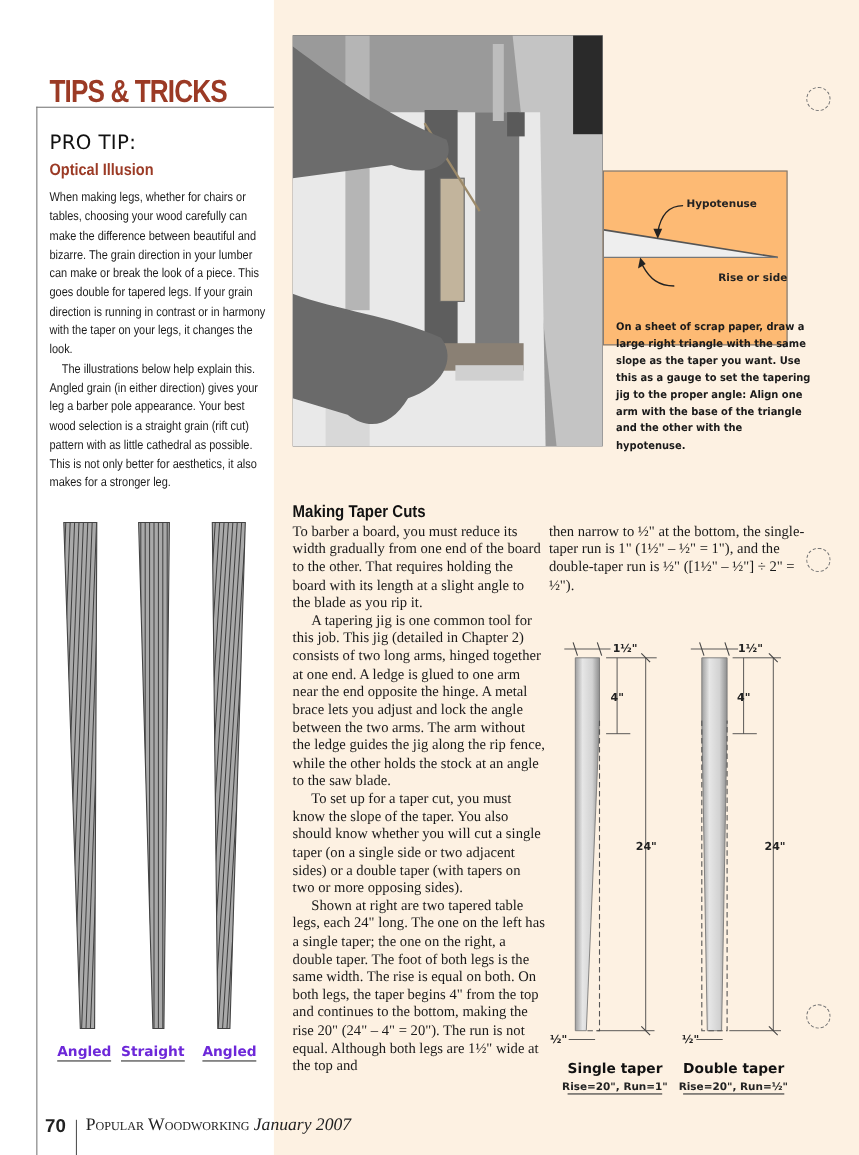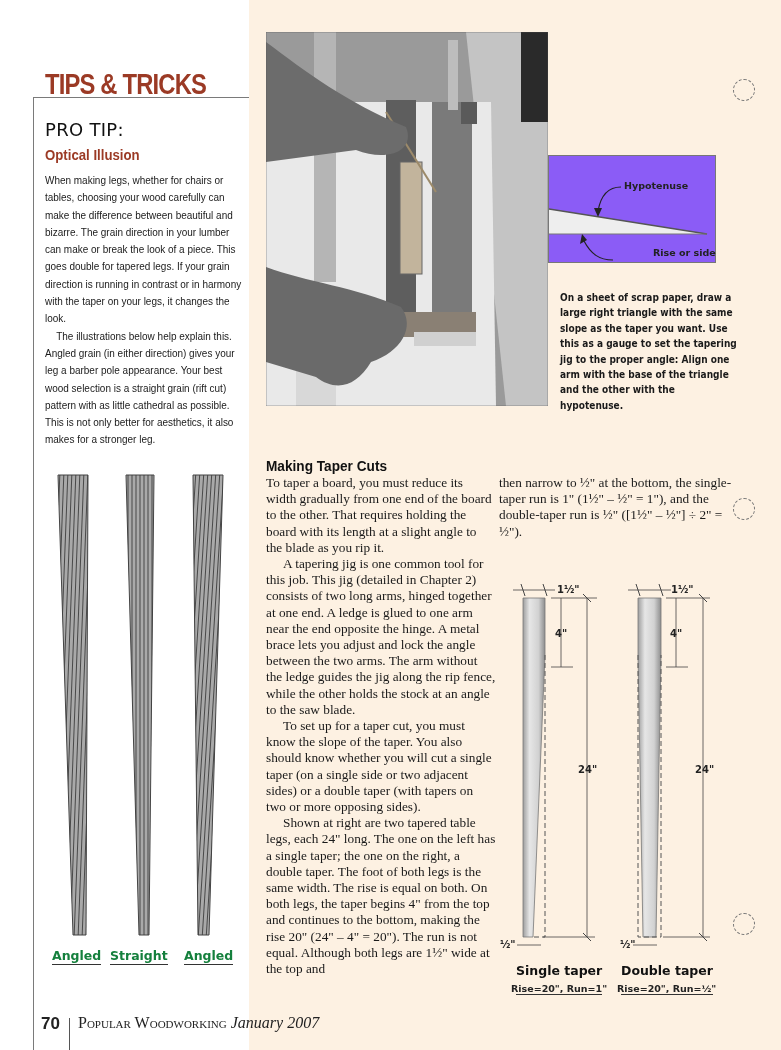--- a/index.html
+++ b/index.html
@@ -6,28 +6,28 @@
   body { width:781px; height:1050px; position:relative; overflow:hidden; background:#fdf1e2; font-family:"Liberation Sans", sans-serif; }
   .left-col { position:absolute; left:0; top:0; width:249px; height:1050px; background:#ffffff; }
   .sidebar-box { position:absolute; left:33px; top:97px; width:216px; height:953px; border-left:1px solid #7a7a7a; border-top:1px solid #7a7a7a; box-sizing:border-box; }
   .section-title { position:absolute; left:45px; top:68px; font-family:"Liberation Sans", sans-serif; font-weight:bold; font-size:29px; color:#9b3a25; letter-spacing:-1px; transform:scaleX(0.82); transform-origin:left top; white-space:nowrap; }
   .pro-tip { position:absolute; left:45px; top:119px; font-family:"DejaVu Sans", sans-serif; font-weight:normal; font-size:18px; color:#111; letter-spacing:0.3px; }
   .pro-sub { position:absolute; left:45px; top:146px; font-family:"Liberation Sans", sans-serif; font-weight:bold; font-size:15px; color:#9b3a25; transform:scaleX(0.88); transform-origin:left top; white-space:nowrap; }
   .tip-body { position:absolute; left:45px; top:171px; width:232px; font-family:"Liberation Sans", sans-serif; font-size:11.6px; line-height:17.3px; color:#1a1a1a; transform:scaleX(0.86); transform-origin:left top; }
   .tip-body p { margin:0; }
   .tip-body p.indent { text-indent:13px; }
   .legs-svg { position:absolute; left:40px; top:470px; }
-  .leg-label { position:absolute; top:948px; font-family:"DejaVu Sans", sans-serif; font-weight:bold; font-size:12.5px; color:#15803d; border-bottom:1px solid #333; padding-bottom:1px; }
+  .leg-label { position:absolute; top:948px; font-family:"DejaVu Sans", sans-serif; font-weight:bold; font-size:12.5px; color:#6d28d9; border-bottom:1px solid #333; padding-bottom:1px; }
   .footer-num { position:absolute; left:41px; top:1014px; font-family:"Liberation Sans", sans-serif; font-weight:bold; font-size:17px; color:#222; }
   .footer-rule { position:absolute; left:69px; top:1018px; width:1px; height:32px; background:#555; }
   .footer-mag { position:absolute; left:78px; top:1014px; font-family:"Liberation Serif", serif; font-size:16px; color:#222; font-variant:small-caps; white-space:nowrap; }
   .footer-mag .issue { font-style:italic; font-variant:normal; margin-left:4px; }
 
   .photo { position:absolute; left:266px; top:32px; width:282px; height:374px; background:linear-gradient(160deg,#8f8f8f 0%,#b9b9b9 30%,#a2a2a2 60%,#c9c9c9 100%); overflow:hidden; }
-  .diagram-box { position:absolute; left:548px; top:155px; width:168px; height:108px; background:#8b5cf6; border:1px solid #777; box-sizing:border-box; }
+  .diagram-box { position:absolute; left:548px; top:155px; width:168px; height:159px; background:#fdba74; border:1px solid #777; box-sizing:border-box; }
   .diag-label { position:absolute; font-family:"DejaVu Sans", sans-serif; font-weight:bold; font-size:9.5px; color:#222; white-space:nowrap; }
   .caption { position:absolute; left:560px; top:290px; width:190px; font-family:"DejaVu Sans", sans-serif; font-weight:bold; font-size:9.6px; line-height:15.4px; color:#1a1a1a; transform:scaleX(0.94); transform-origin:left top; }
 
   .article-title { position:absolute; left:266px; top:457px; font-family:"Liberation Sans", sans-serif; font-weight:bold; font-size:15.5px; color:#111; transform:scaleX(0.88); transform-origin:left top; white-space:nowrap; }
   .article-body { position:absolute; left:266px; top:475px; width:230px; font-family:"Liberation Serif", serif; font-size:13.3px; line-height:16.2px; color:#1a1a1a; }
   .article-body p { margin:0; }
   .article-body p.indent { text-indent:17px; }
   .article-col2 { position:absolute; left:499px; top:475px; width:236px; font-family:"Liberation Serif", serif; font-size:13.3px; line-height:16.2px; color:#1a1a1a; }
   .article-col2 p { margin:0; }
 
@@ -163,21 +163,21 @@
     <path d="M64,104 C50,104 42,98 35,85" fill="none" stroke="#222" stroke-width="1.2"></path>
     <polygon points="31,88 38,84 33,78" fill="#222"></polygon>
   </svg>
   <span class="diag-label" style="left:75px; top:24px;">Hypotenuse</span>
   <span class="diag-label" style="left:64px; top:91px;margin-left:40px;">Rise or side</span>
 </div>
 <div class="caption">On a sheet of scrap paper, draw a large right triangle with the same slope as the taper you want. Use this as a gauge to set the tapering jig to the proper angle: Align one arm with the base of the triangle and the other with the hypotenuse.</div>
 
 <div class="article-title">Making Taper Cuts</div>
 <div class="article-body">
-  <p>To taper a board, you must reduce its width gradually from one end of the board to the other. That requires holding the board with its length at a slight angle to the blade as you rip it.</p>
+  <p>To barber a board, you must reduce its width gradually from one end of the board to the other. That requires holding the board with its length at a slight angle to the blade as you rip it.</p>
   <p class="indent">A tapering jig is one common tool for this job. This jig (detailed in Chapter 2) consists of two long arms, hinged together at one end. A ledge is glued to one arm near the end opposite the hinge. A metal brace lets you adjust and lock the angle between the two arms. The arm without the ledge guides the jig along the rip fence, while the other holds the stock at an angle to the saw blade.</p>
   <p class="indent">To set up for a taper cut, you must know the slope of the taper. You also should know whether you will cut a single taper (on a single side or two adjacent sides) or a double taper (with tapers on two or more opposing sides).</p>
   <p class="indent">Shown at right are two tapered table legs, each 24" long. The one on the left has a single taper; the one on the right, a double taper. The foot of both legs is the same width. The rise is equal on both. On both legs, the taper begins 4" from the top and continues to the bottom, making the rise 20" (24" – 4" = 20"). The run is not equal. Although both legs are 1½" wide at the top and</p>
 </div>
 <div class="article-col2">
   <p>then narrow to ½" at the bottom, the single-taper run is 1" (1½" – ½" = 1"), and the double-taper run is ½" ([1½" – ½"] ÷ 2" = ½").</p>
 </div>
 
 <svg class="taper-svg" width="240" height="385" viewBox="0 0 240 385">
   <defs>

